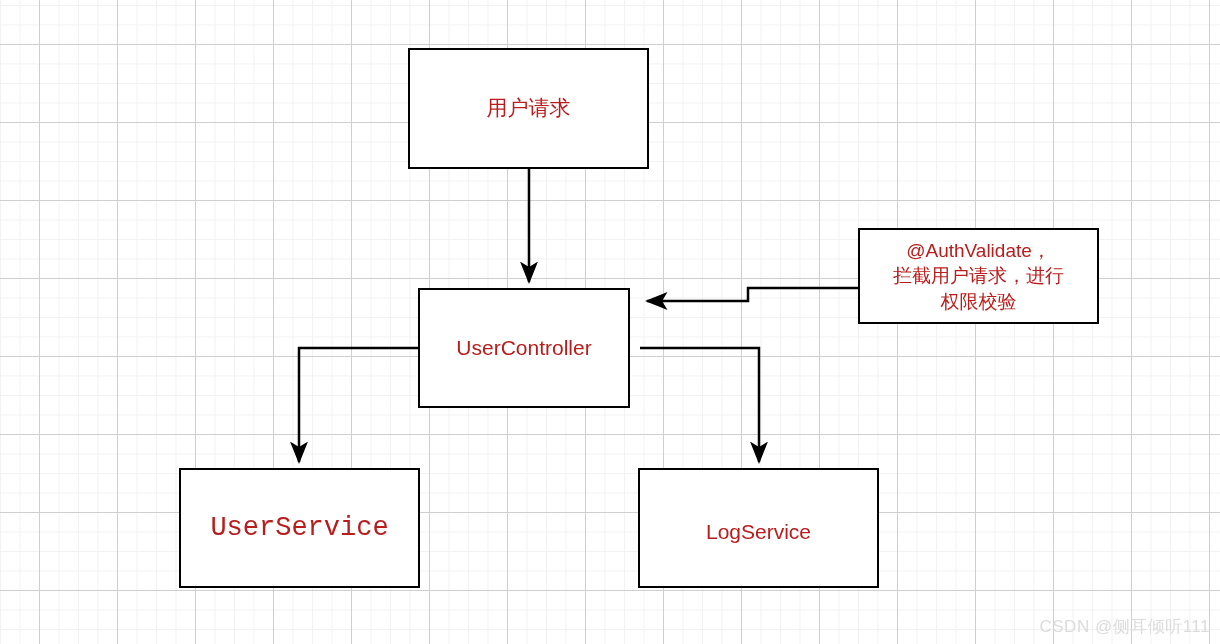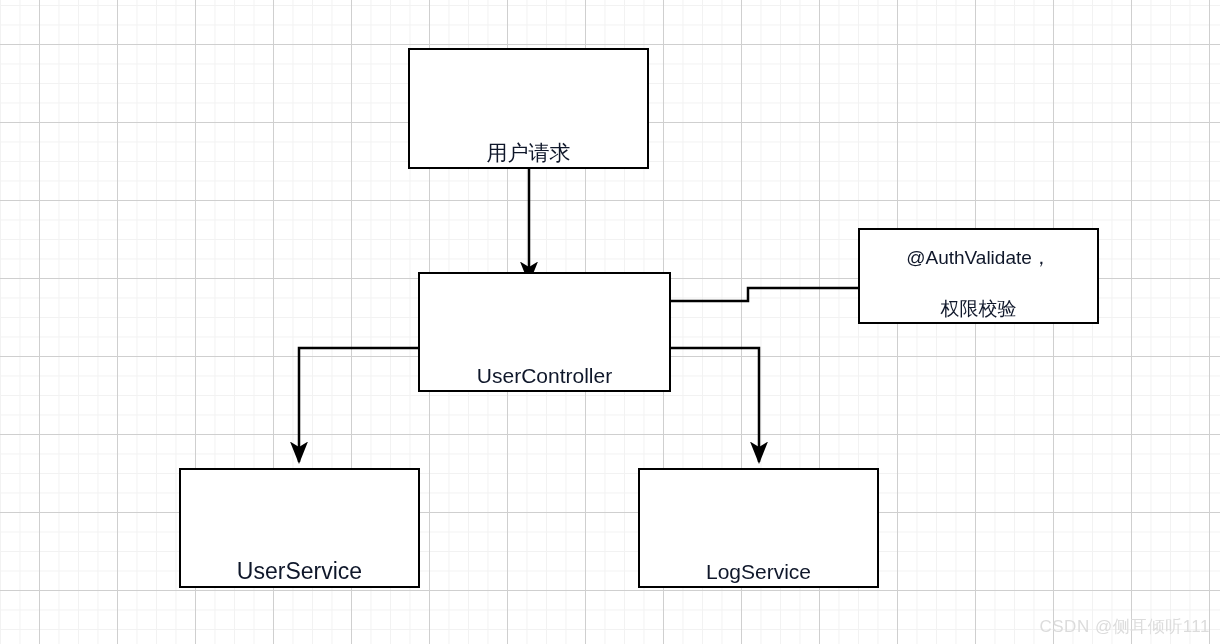--- a/index.html
+++ b/index.html
@@ -37,38 +37,38 @@
     width: 1220px;
     height: 644px;
     pointer-events: none;
   }
   .node {
     position: absolute;
     box-sizing: border-box;
     border: 2.5px solid #000000;
     background: #ffffff;
     display: flex;
-    align-items: flex-end;
+    align-items: center;
     justify-content: center;
     text-align: center;
-    color: #0f172a;
+    color: #b91c1c;
   }
   .node .label {
     display: block;
     line-height: 1.28;
     padding: 0 6px;
   }
   .node-request  { left: 408px; top: 48px;  width: 241px; height: 121px; }
   .node-request .label { font-size: 21px; }
 
-  .node-controller { left: 418px; top: 272px; width: 253px; height: 120px; }
+  .node-controller { left: 418px; top: 288px; width: 212px; height: 120px; }
   .node-controller .label { font-size: 21px; }
 
   .node-userservice { left: 179px; top: 468px; width: 241px; height: 120px; }
-  .node-userservice .label { font-size: 23px; }
+  .node-userservice .label { font-size: 27px; font-family: Liberation Mono, monospace; }
 
   .node-logservice { left: 638px; top: 468px; width: 241px; height: 120px; }
   .node-logservice .label { font-size: 21px; margin-top: 8px; }
 
   .node-annotation { left: 858px; top: 228px; width: 241px; height: 96px; }
   .node-annotation .label { font-size: 19px; line-height: 1.35; }
 
   .watermark {
     position: absolute;
     right: 10px;
@@ -121,20 +121,20 @@
     <span class="label">UserService</span>
   </div>
 
   <div class="node node-logservice">
     <span class="label">LogService</span>
   </div>
 
   <div class="node node-annotation">
     <span class="label">
       <span>@AuthValidate，</span><br>
-      <br>
+      <span>拦截用户请求，进行</span><br>
       <span>权限校验</span>
     </span>
   </div>
 
   <div class="watermark">CSDN @侧耳倾听111</div>
 
 </div>
 
 </body></html>

